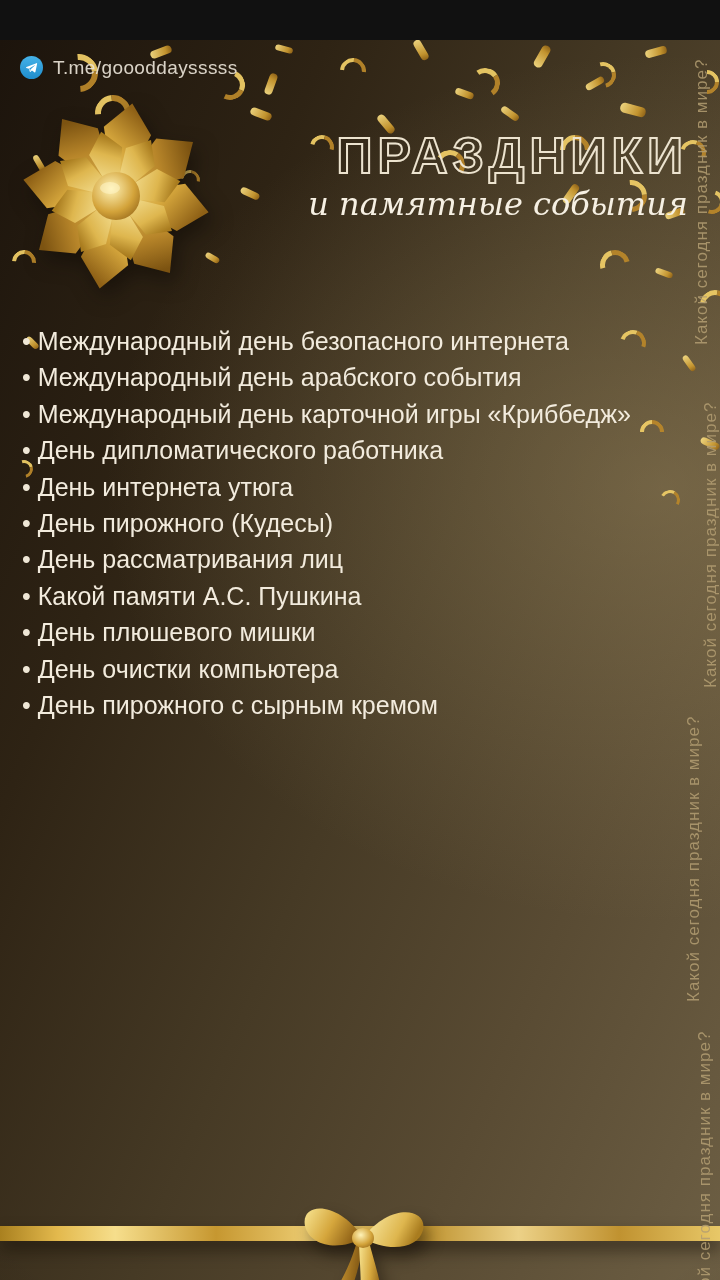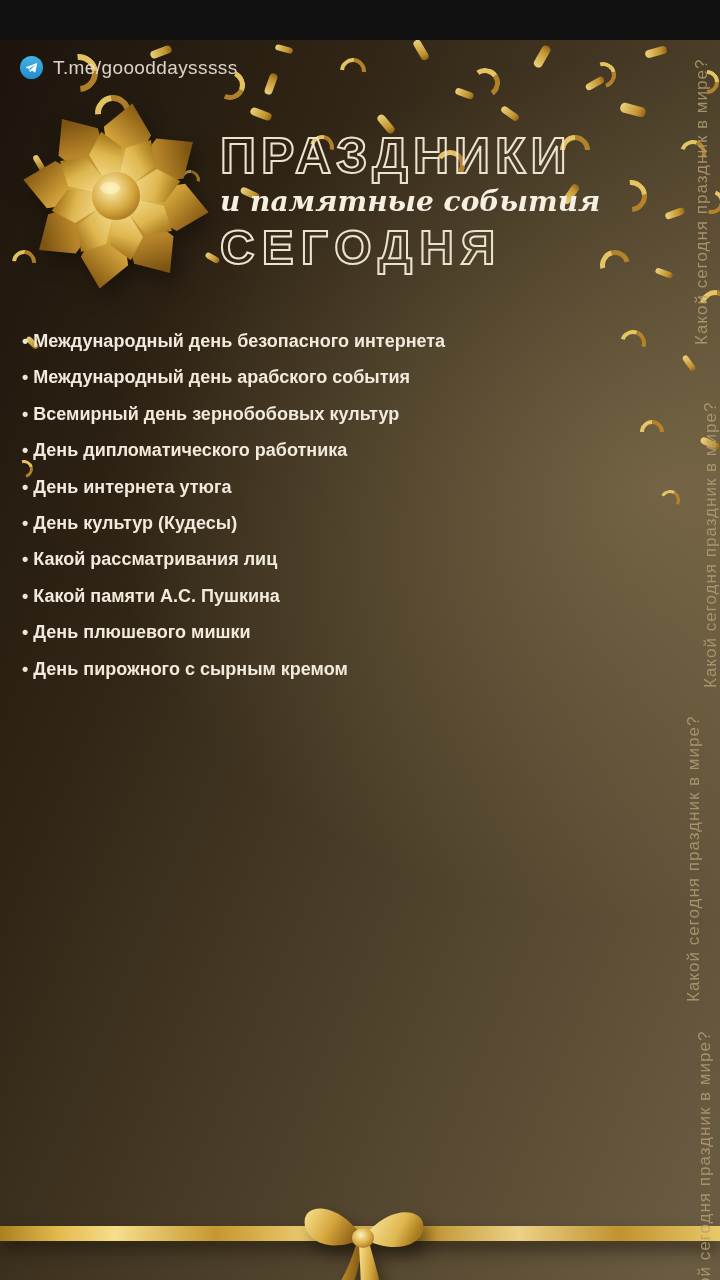--- a/index.html
+++ b/index.html
@@ -14,35 +14,35 @@
   }
   
   .wm { position:absolute; top:16px; left:20px; display:flex; align-items:center; gap:10px; z-index:6; }
   .tg-icon { width:23px; height:23px; border-radius:50%;
     background:linear-gradient(180deg,#45b2e8,#1f8dcd);
     display:flex; align-items:center; justify-content:center; }
   .tg-icon svg { width:13px; height:13px; display:block; }
   .wm-text { font-size:19px; color:rgba(233,227,215,0.92); letter-spacing:0.4px; }
 
   
-  .title { position:absolute; left:220px; top:90px; width:476px; text-align:left; z-index:5; }
+  .title { position:absolute; left:212px; top:90px; width:476px; text-align:right; z-index:5; }
   .t-outline {
     font-weight:800; color:transparent;
     -webkit-text-stroke:2px #ece3cf;
     text-stroke:2px #ece3cf;
   }
   .t1 { font-size:50px; letter-spacing:5px; line-height:1.05; }
-  .t2 { font-family:"DejaVu Serif", serif; font-style:italic; font-size:28px;
-        color:#f6f0e3; margin-top:4px; line-height:1.1;font-weight:bold; }
+  .t2 { font-family:"DejaVu Serif", serif; font-style:italic; font-size:32px;
+        color:#f6f0e3; margin-top:4px; line-height:1.1; }
   .t3 { font-size:48px; letter-spacing:7px; margin-top:6px; line-height:1.05; }
 
   
   .holidays { position:absolute; left:22px; top:283px; width:676px; z-index:5;
     margin:0; padding:0; }
-  .holidays li { list-style:none; font-size:18px; line-height:36.4px; color:#f2ebdd;font-weight:bold; }
+  .holidays li { list-style:none; font-size:25px; line-height:36.4px; color:#f2ebdd; }
   .holidays li::before { content:"• "; color:#efe7d6; }
 
   
   .vtext { position:absolute; transform:rotate(-90deg); transform-origin:0 0;
     font-size:17px; letter-spacing:1px; white-space:nowrap;
     color:rgba(179,158,114,0.85); z-index:4; }
   .v1 { left:692px; top:305px; }
   .v2 { left:701px; top:648px; }
   .v3 { left:684px; top:962px; }
   .v4 { left:695px; top:1277px; }
@@ -117,33 +117,33 @@
       <svg viewBox="0 0 24 24">
           <path fill="#ffffff" d="M21 4 2.7 11.2c-1 .4-1 1.3-.2 1.6l4.7 1.5 1.8 5.4c.2.6.9.7 1.3.3l2.6-2.4 4.9 3.6c.6.3 1.2.1 1.4-.7L22.4 5.3c.2-1-.4-1.6-1.4-1.3zM7.9 13.9l9.7-6.1c.4-.3.8.1.5.4l-8 7.3-.3 3-1.9-4.6z"></path>
         </svg>
     </span>
     <span class="wm-text">T.me/goooddaysssss</span>
   </div>
 
   <div class="title">
     <div class="t1 t-outline">ПРАЗДНИКИ</div>
     <div class="t2">и памятные события</div>
-    <div class="t3 t-outline">СЕГОДНЯ</div>
   </div>
 
   <ul class="holidays" id="holiday-list">
       <li>Международный день безопасного интернета</li>
       <li>Международный день арабского события</li>
-      <li>Всемирный день зернобобовых культур</li>
+      <li>Международный день карточной игры «Криббедж»</li>
       <li>День дипломатического работника</li>
       <li>День интернета утюга</li>
-      <li>День культур (Кудесы)</li>
-      <li>Какой рассматривания лиц</li>
+      <li>День пирожного (Кудесы)</li>
+      <li>День рассматривания лиц</li>
       <li>Какой памяти А.С. Пушкина</li>
       <li>День плюшевого мишки</li>
+      <li>День очистки компьютера</li>
       <li>День пирожного с сырным кремом</li>
     </ul>
 
   <span class="vtext v1">Какой сегодня праздник в мире?</span>
   <span class="vtext v2">Какой сегодня праздник в мире?</span>
   <span class="vtext v3">Какой сегодня праздник в мире?</span>
   <span class="vtext v4">Какой сегодня праздник в мире?</span>
 
   <svg class="bow-top" width="204" height="200" viewBox="0 0 204 200">
     <defs>

